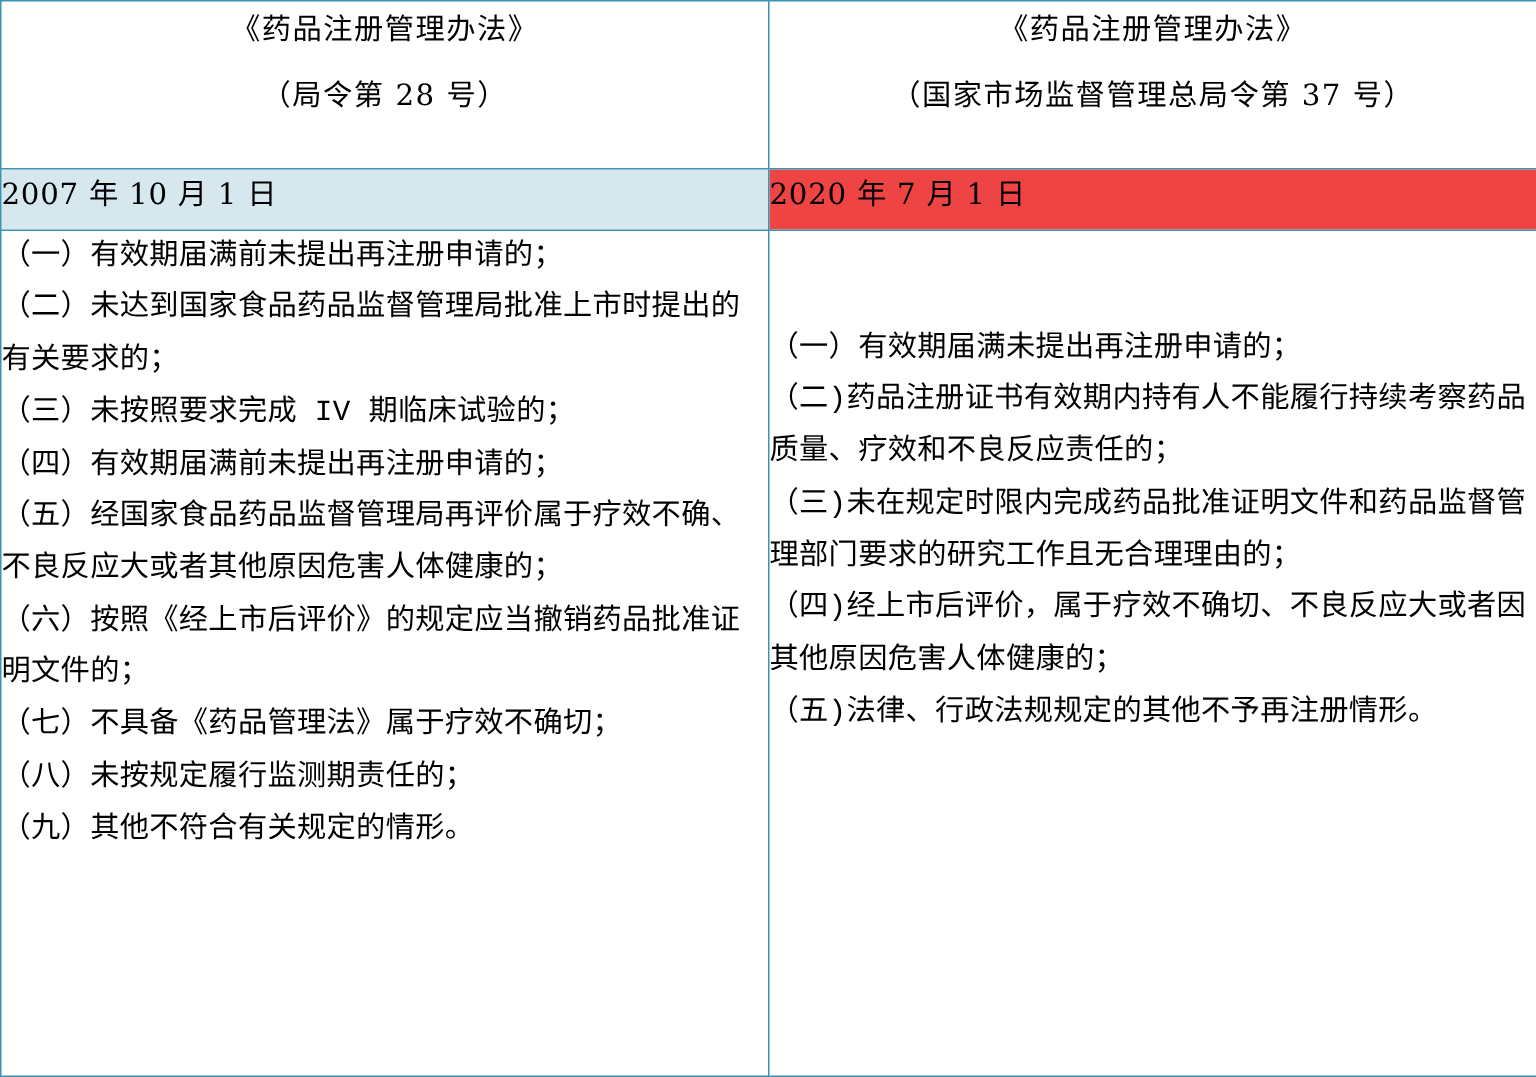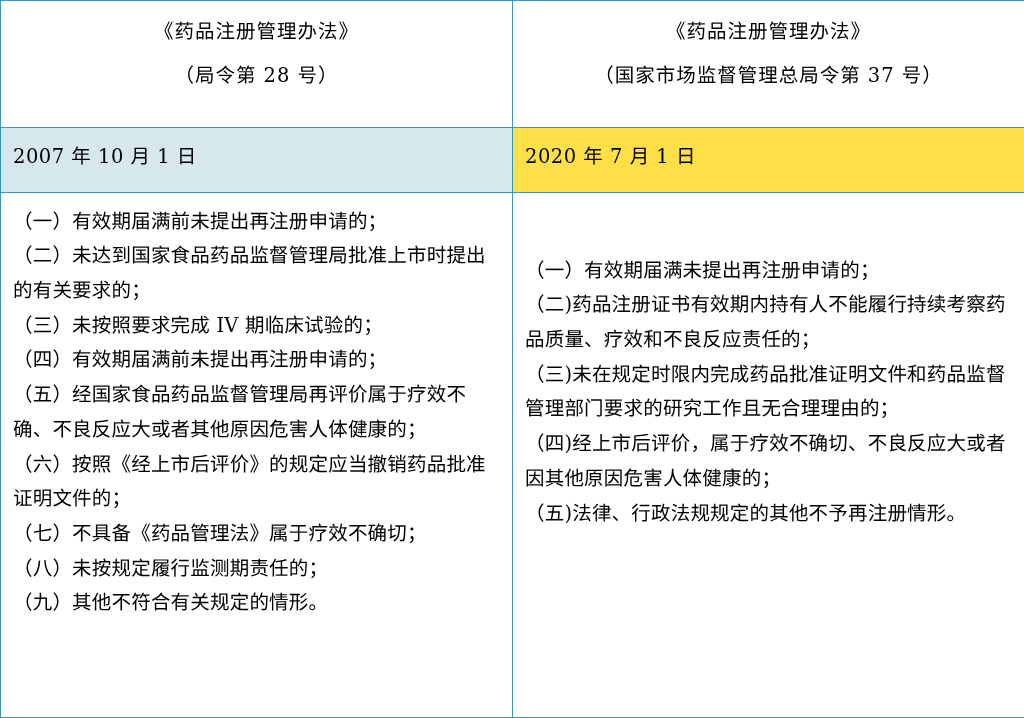--- a/index.html
+++ b/index.html
@@ -15,21 +15,21 @@
     overflow: hidden;
   }
   .doc-table {
     width: 1024px;
     height: 718px;
     border-collapse: collapse;
     table-layout: fixed;
   }
   .doc-table td {
     vertical-align: top;
-    padding: 12px;
+    padding: 0;
   }
   
   .cell {
     box-sizing: border-box;
     border: 1px solid #3a93b0;
   }
   .row-title .cell {
     border-bottom: 1px solid #3a93b0;
   }
   .title-cell {
@@ -44,20 +44,21 @@
     text-align: left;
     font-size: 19.5px;
     padding: 8px 10px 8px 10px;
     letter-spacing: 0.5px;
   }
   .body-cell {
     font-size: 19.5px;
     line-height: 1.78;
     padding: 6px 8px 4px 6px;
     letter-spacing: 0.2px;
+    font-family: Liberation Mono, monospace;
   }
   .body-cell p {
     margin: 0;
     text-indent: 0;
     white-space: normal;
   }
   .body-left p { margin-bottom: 0px; }
   .body-right p { margin-bottom: 0px; }
   .col-left { width: 512px; }
   .col-right { width: 512px; }
@@ -78,21 +79,21 @@
         <span class="title-line">《药品注册管理办法》</span>
         <span class="title-line second">（局令第 28 号）</span>
       </td>
       <td class="cell title-cell" style="border-color: rgb(58, 147, 176);">
         <span class="title-line">《药品注册管理办法》</span>
         <span class="title-line second">（国家市场监督管理总局令第 37 号）</span>
       </td>
     </tr>
     <tr class="row-date">
       <td class="cell date-cell" style="border-color: rgb(58, 147, 176); background: rgb(214, 231, 238);">2007 年 10 月 1 日</td>
-      <td class="cell date-cell" style="border-color: rgb(58, 147, 176); background: #fde047;">2020 年 7 月 1 日</td>
+      <td class="cell date-cell" style="border-color: rgb(58, 147, 176); background: #ef4444;">2020 年 7 月 1 日</td>
     </tr>
     <tr class="row-body">
       <td class="cell body-cell body-left" style="border-color: rgb(58, 147, 176);">
         <p>（一）有效期届满前未提出再注册申请的；</p>
         <p>（二）未达到国家食品药品监督管理局批准上市时提出的有关要求的；</p>
         <p>（三）未按照要求完成 IV 期临床试验的；</p>
         <p>（四）有效期届满前未提出再注册申请的；</p>
         <p>（五）经国家食品药品监督管理局再评价属于疗效不确、不良反应大或者其他原因危害人体健康的；</p>
         <p>（六）按照《经上市后评价》的规定应当撤销药品批准证明文件的；</p>
         <p>（七）不具备《药品管理法》属于疗效不确切；</p>

